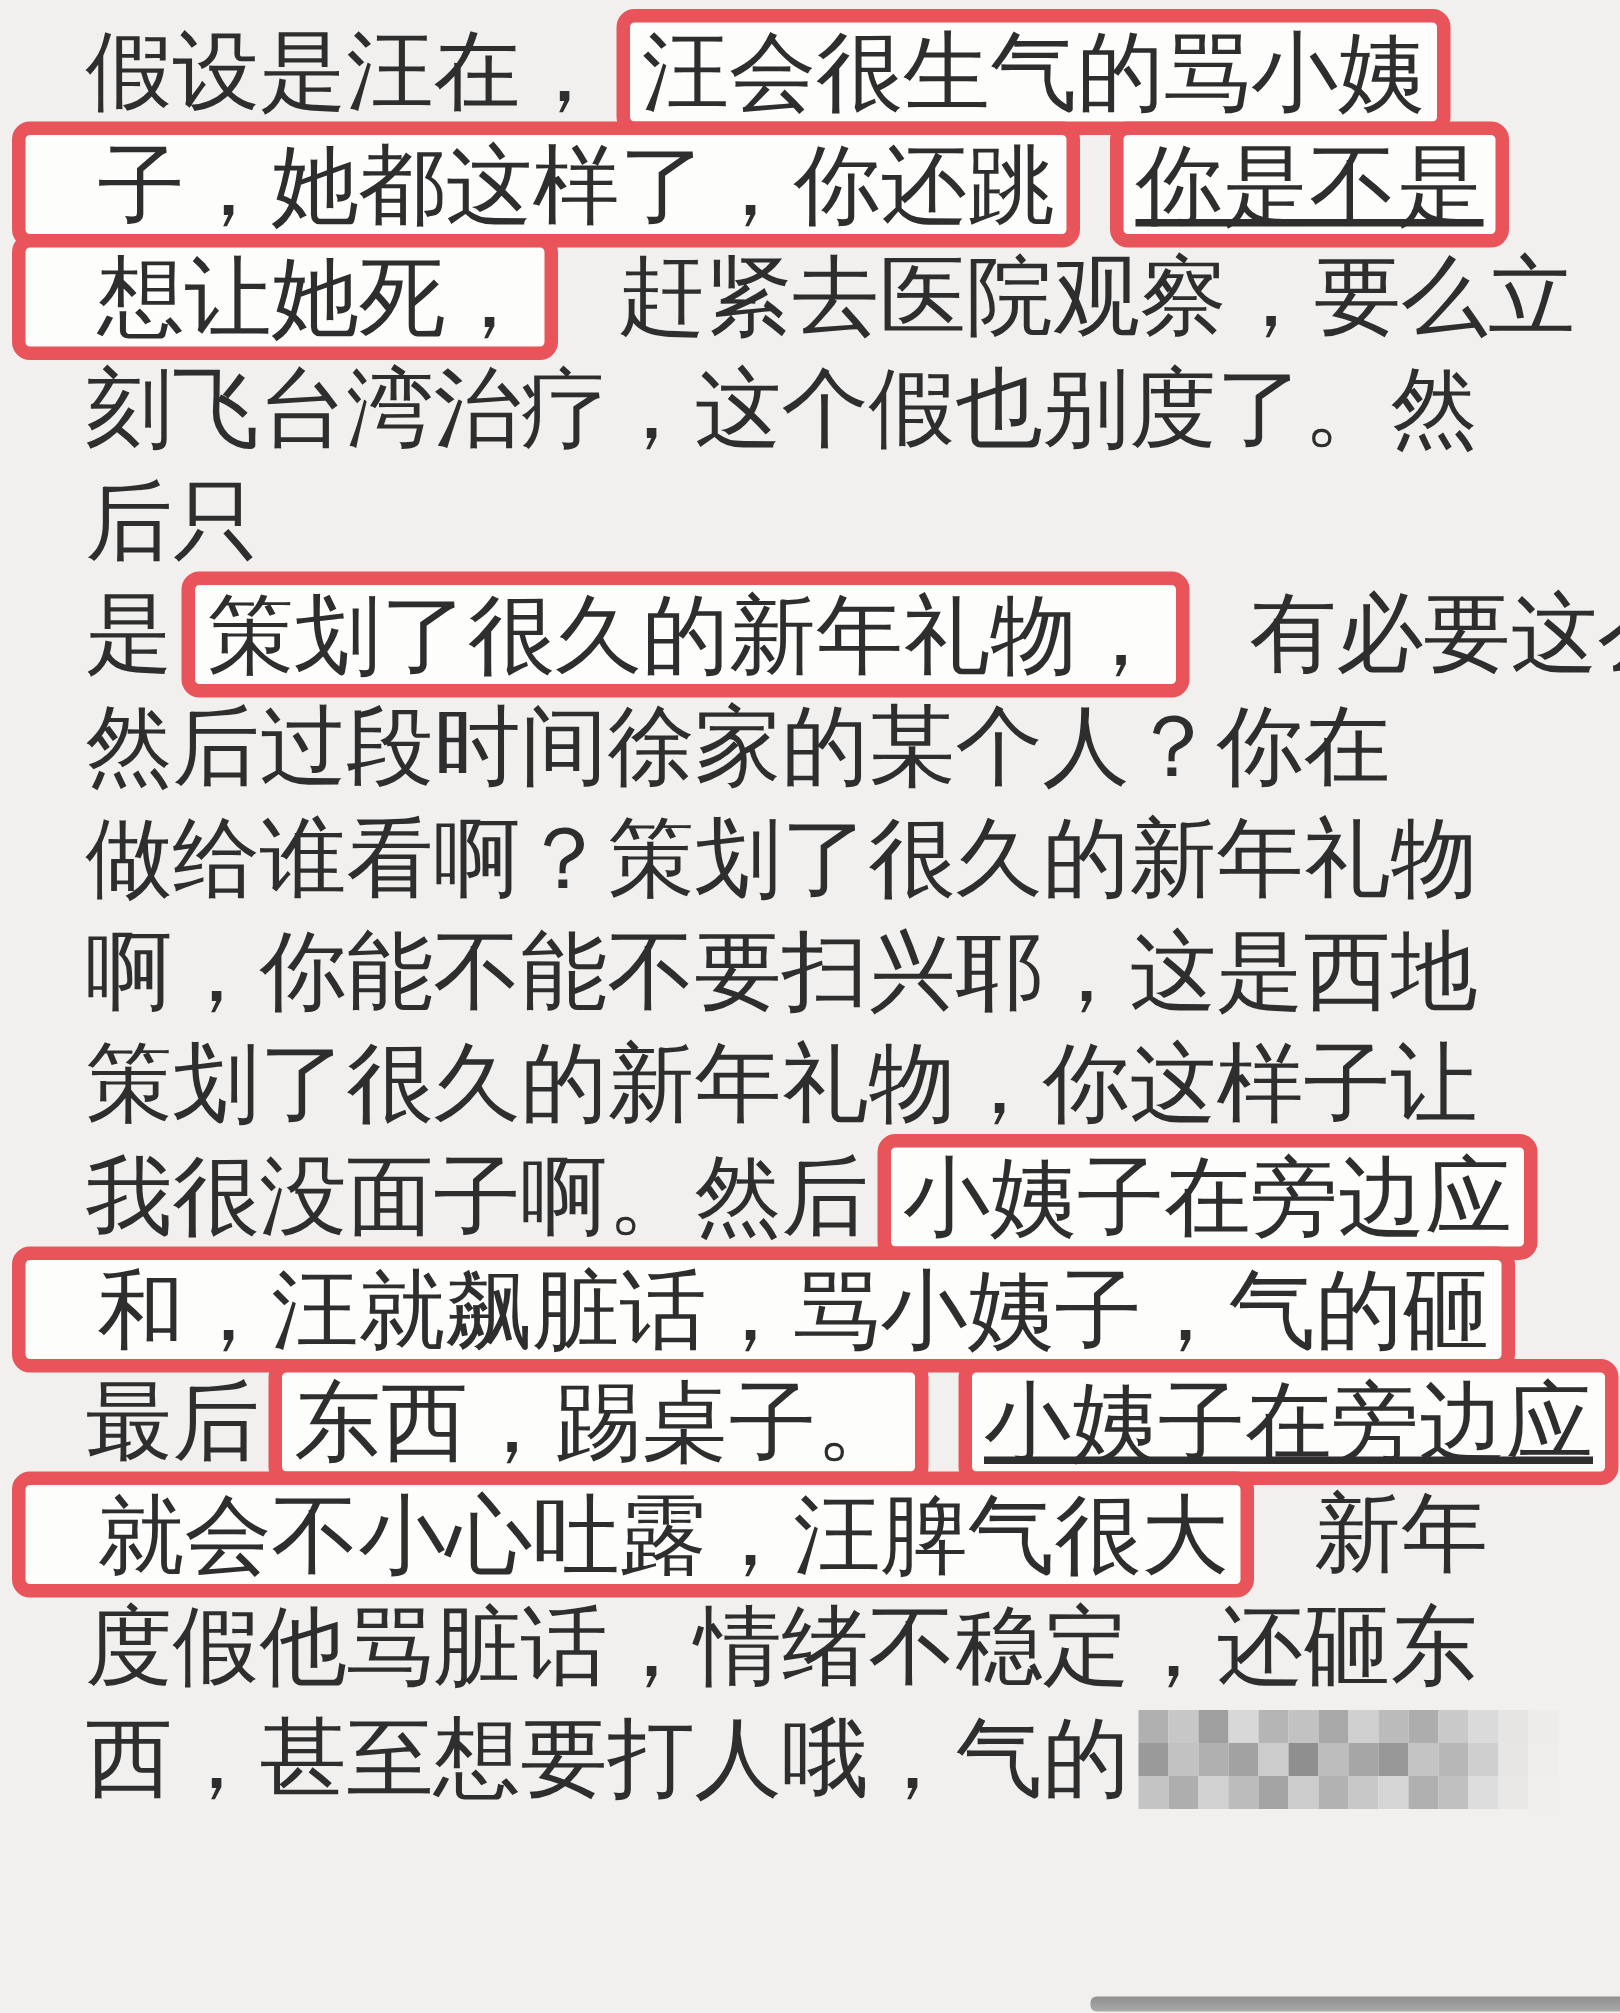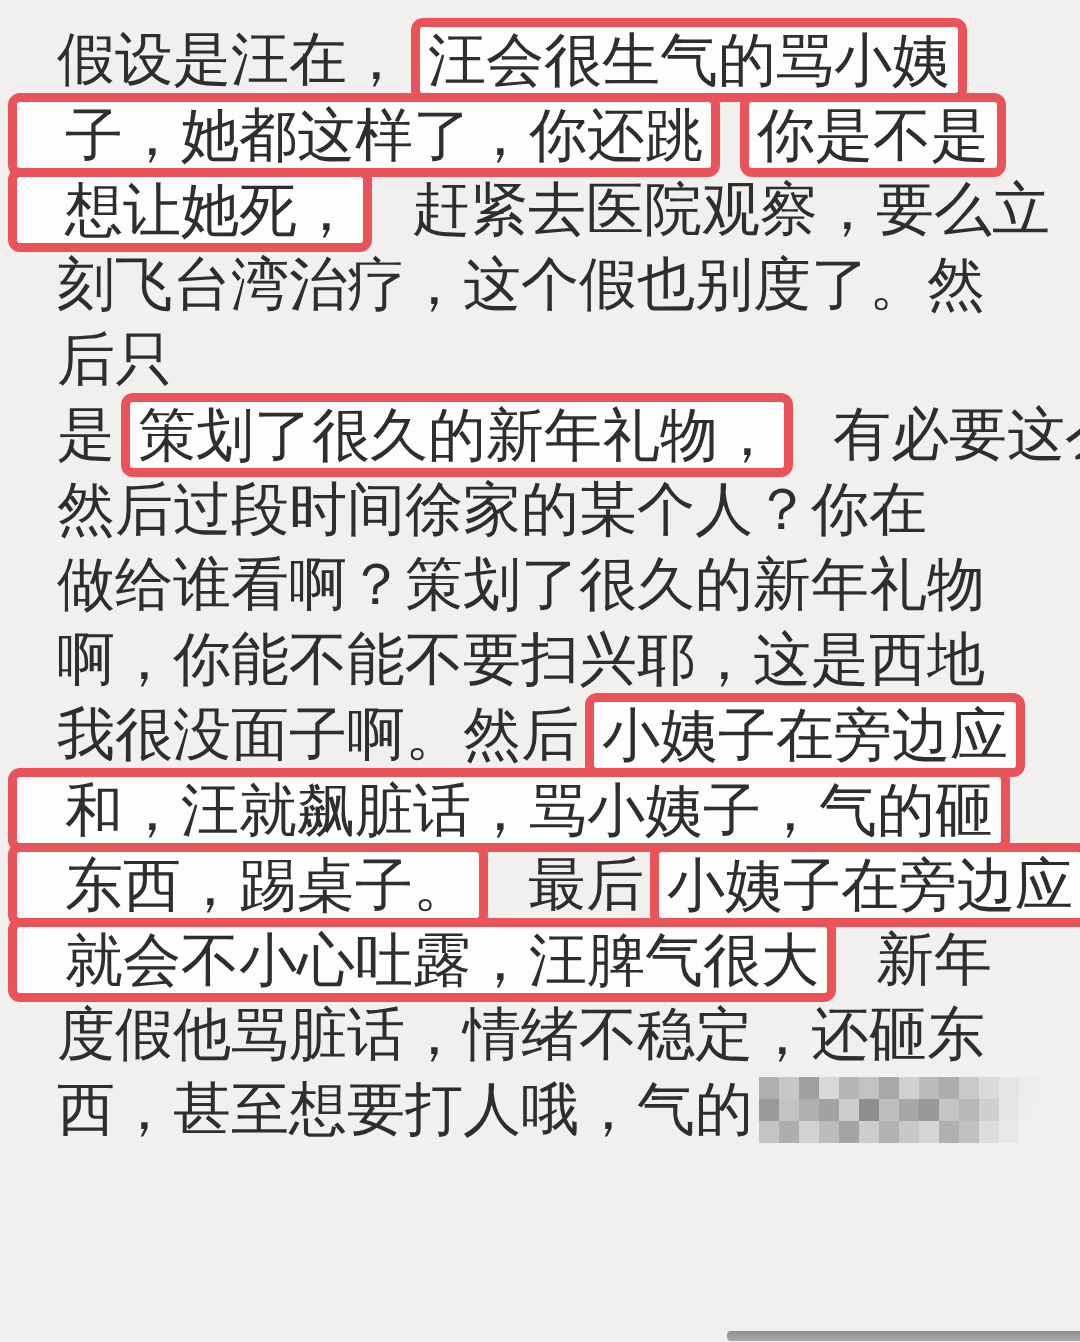--- a/index.html
+++ b/index.html
@@ -12,21 +12,21 @@
   html,body{margin:0;padding:0;}
   body{
     width:1080px;height:1342px;
     background:var(--bg);
     overflow:hidden;
     position:relative;
     font-family:"DejaVu Sans","Liberation Sans",sans-serif;
   }
   .text-body{
     position:absolute;
-    top:22px;left:0;
+    top:10px;left:0;
     width:1058px;
   }
   .line{
     position:relative;
     height:75px;
     display:flex;
     align-items:center;
     padding-left:57px;
     white-space:nowrap;
     font-size:58px;
@@ -42,21 +42,21 @@
     padding:1px 8px;
     line-height:64px;
     position:relative;
     z-index:2;
   }
   
   .line > .seg.boxed:first-child{margin-left:-49px;padding-left:48px;}
   
   .seg.boxed + .seg{margin-left:40px;}
   .seg:not(.boxed) + .seg.boxed{margin-left:6px;}
-  .seg.boxed + .seg.boxed{margin-left:20px;}
+  .seg.boxed + .seg.boxed{margin-left:20px;text-decoration:underline;}
   
   .mosaic{
     display:inline-grid;
     grid-template-columns:repeat(14,20px);
     grid-auto-rows:22px;
     margin-left:6px;
     position:relative;
     z-index:1;
   }
   .mosaic i{display:block;width:100%;height:100%;}
@@ -100,29 +100,32 @@
     <div class="line">
       <span class="seg">然后过段时间徐家的某个人？你在</span>
     </div>
     <div class="line">
       <span class="seg">做给谁看啊？策划了很久的新年礼物</span>
     </div>
     <div class="line">
       <span class="seg">啊，你能不能不要扫兴耶，这是西地</span>
     </div>
     <div class="line">
+      <span class="seg">策划了很久的新年礼物，你这样子让</span>
+    </div>
+    <div class="line">
       <span class="seg">我很没面子啊。然后</span>
       <span class="seg boxed">小姨子在旁边应</span>
     </div>
     <div class="line">
       <span class="seg boxed">和，汪就飙脏话，骂小姨子，气的砸</span>
     </div>
     <div class="line">
+      <span class="seg">最后</span>
       <span class="seg boxed">东西，踢桌子。</span>
-      <span class="seg">最后</span>
       <span class="seg boxed">小姨子在旁边应</span>
     </div>
     <div class="line">
       <span class="seg boxed">就会不小心吐露，汪脾气很大</span>
       <span class="seg">新年</span>
     </div>
     <div class="line">
       <span class="seg">度假他骂脏话，情绪不稳定，还砸东</span>
     </div>
     <div class="line">

